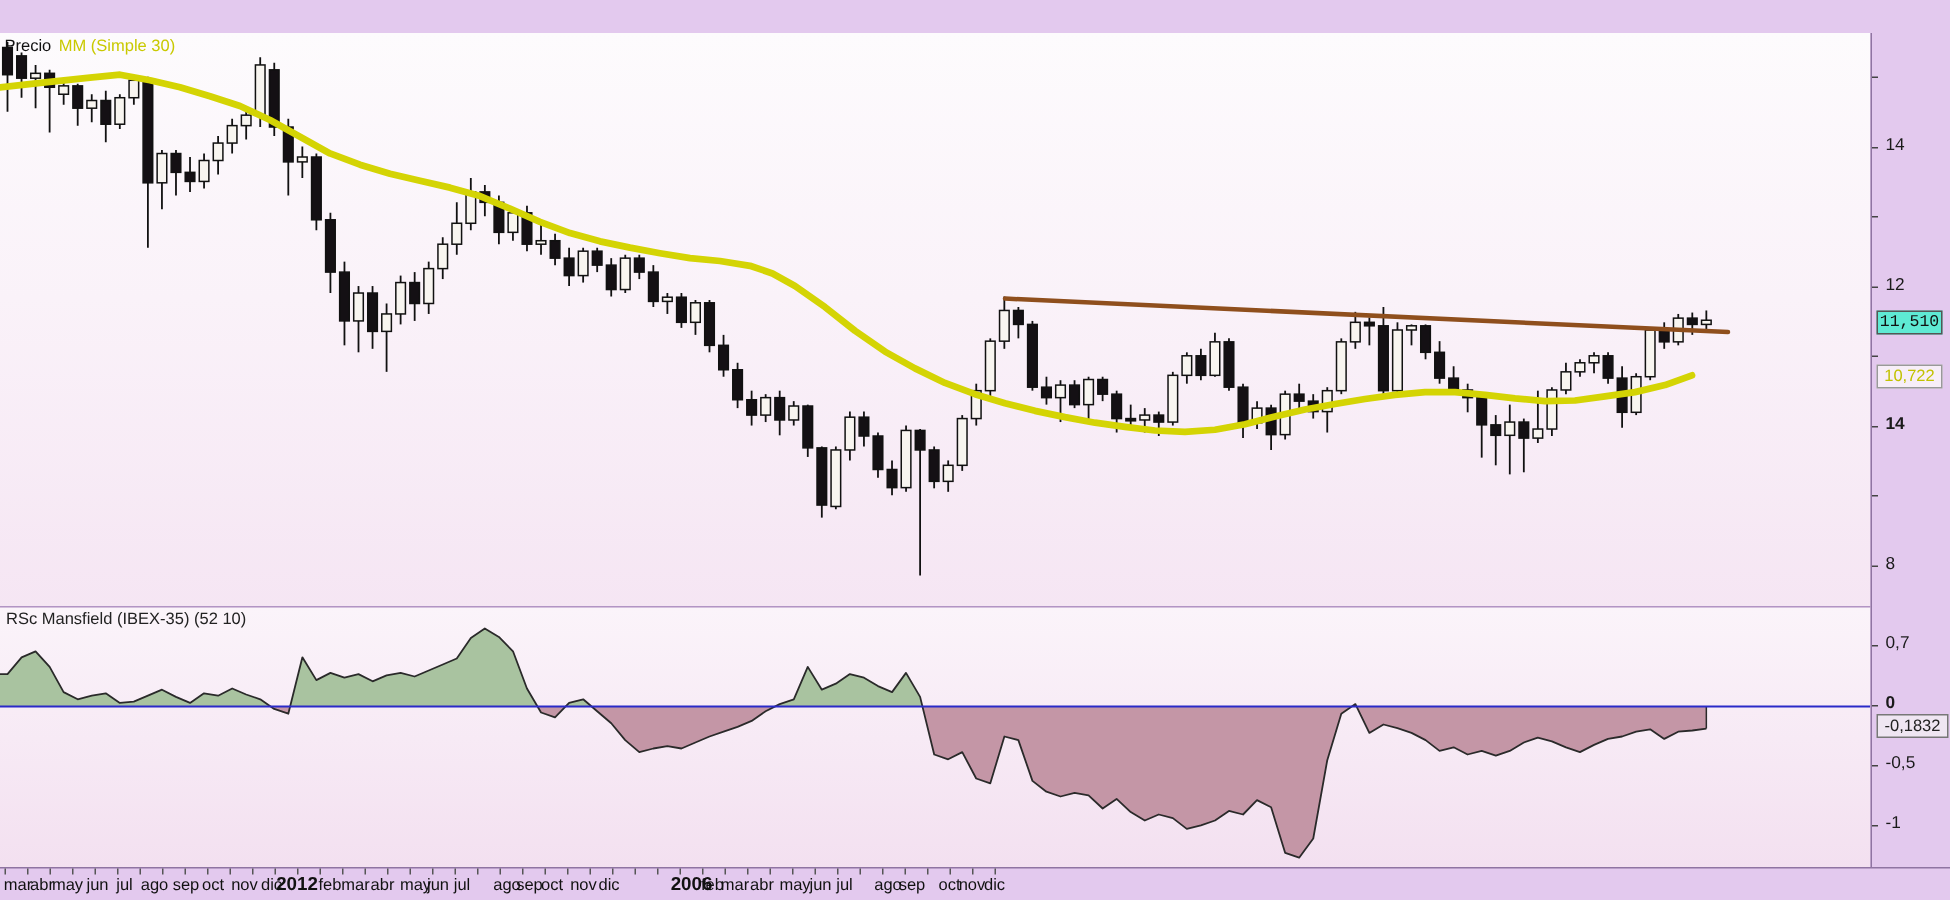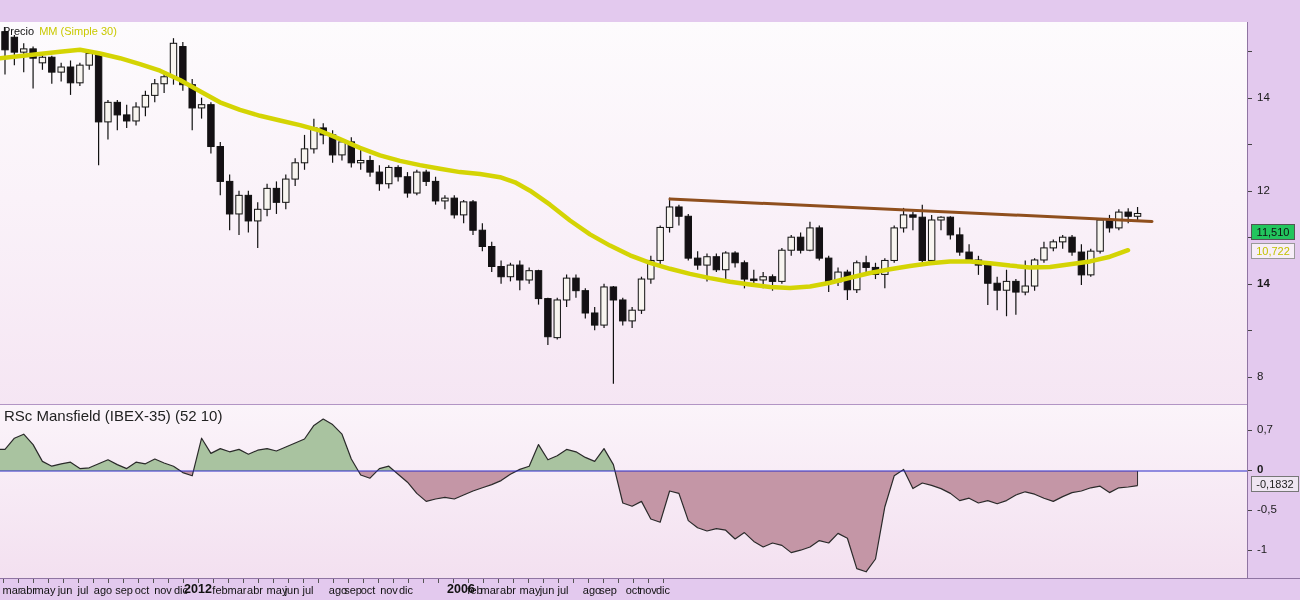--- a/index.html
+++ b/index.html
@@ -21,30 +21,30 @@
   .plot-label .ma-l{color:#c9c900;margin-left:5px;}
   .copyright-strip{position:absolute;left:0;bottom:0;width:1247px;height:17px;
                    border-top:1px solid #b294c4;font-size:11px;color:#333;
                    padding-top:2px;box-sizing:border-box;}
   .copyright-strip span{margin-left:6px;}
   
   .ind-panel{position:absolute;left:0;top:404px;width:1247px;height:174px;
              border-top:1px solid #b294c4;box-sizing:content-box;
              background:linear-gradient(180deg,#fbf4fa 0%,#f7eaf5 50%,#f3e0f0 100%);}
   .ind-panel svg{position:absolute;left:0;top:0;}
-  .ind-label{position:absolute;left:4px;top:2px;font-size:15px;color:#222;}
+  .ind-label{position:absolute;left:4px;top:2px;font-size:11px;color:#222;}
   
   .right-axis{position:absolute;left:1247px;top:22px;width:53px;height:556px;
               background:#e3c9ee;border-left:1px solid #8f74a2;box-sizing:border-box;}
   .ytick{position:absolute;left:0;width:4px;height:1px;background:#444;}
   .ylab{position:absolute;left:9px;font-size:11.5px;color:#1a1a1a;}
   .ylab.bold{font-weight:bold;}
   .pbox{position:absolute;left:3px;width:42px;height:14px;border:1px solid #777;
         font-size:11px;line-height:14px;text-align:center;}
-  .box-last{top:202px;background:#22c55e;color:#111;border-color:#555;}
+  .box-last{top:185px;background:#5eead4;color:#111;border-color:#555;font-family:Liberation Mono, monospace;}
   .box-ma{top:221px;background:#f7eef8;color:#c2c200;border-color:#999;}
   .box-rsc{top:454px;background:#efe6f2;color:#222;width:46px;}
   
   .bottom-axis{position:absolute;left:0;top:578px;width:1300px;height:22px;
                background:#e3c9ee;border-top:1px solid #8f74a2;box-sizing:border-box;}
   .xtick{position:absolute;top:0;width:1px;height:4px;background:#555;}
   .xlab{position:absolute;top:5px;font-size:11px;color:#111;transform:translateX(-50%);white-space:nowrap;}
   .xlab.bold{font-weight:bold;font-size:12.5px;top:3px;}
 </style>
 </head>

